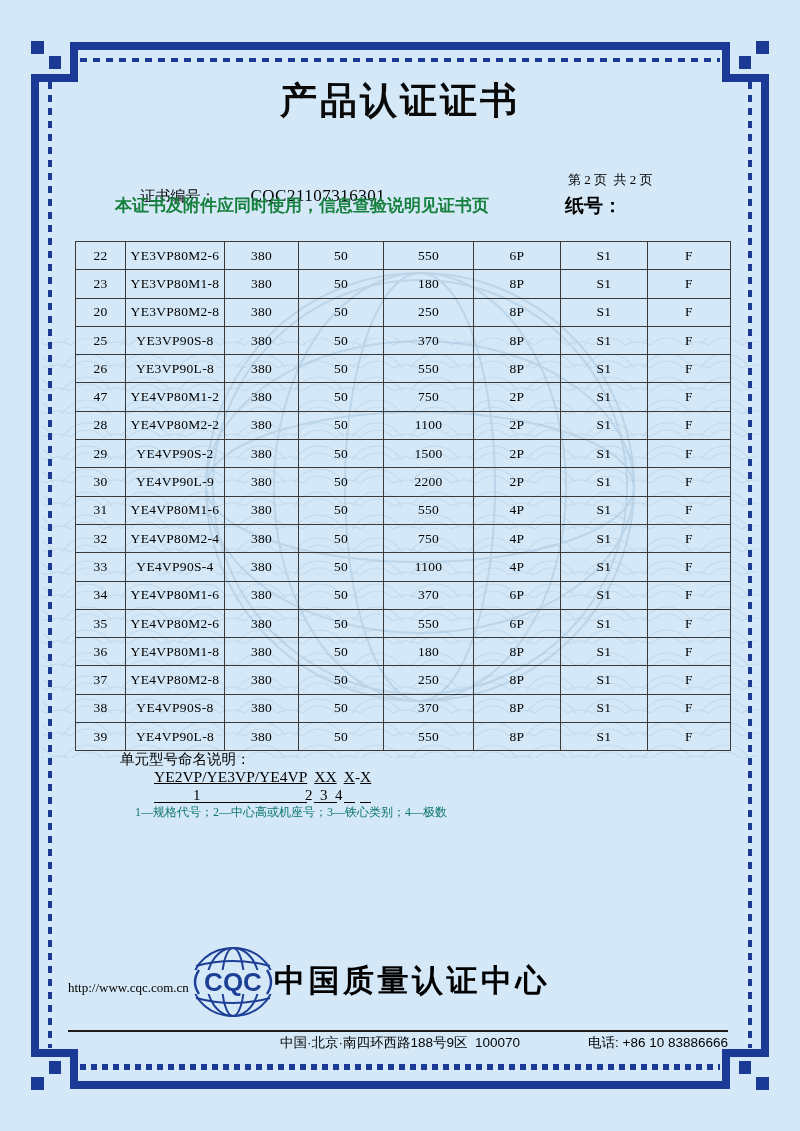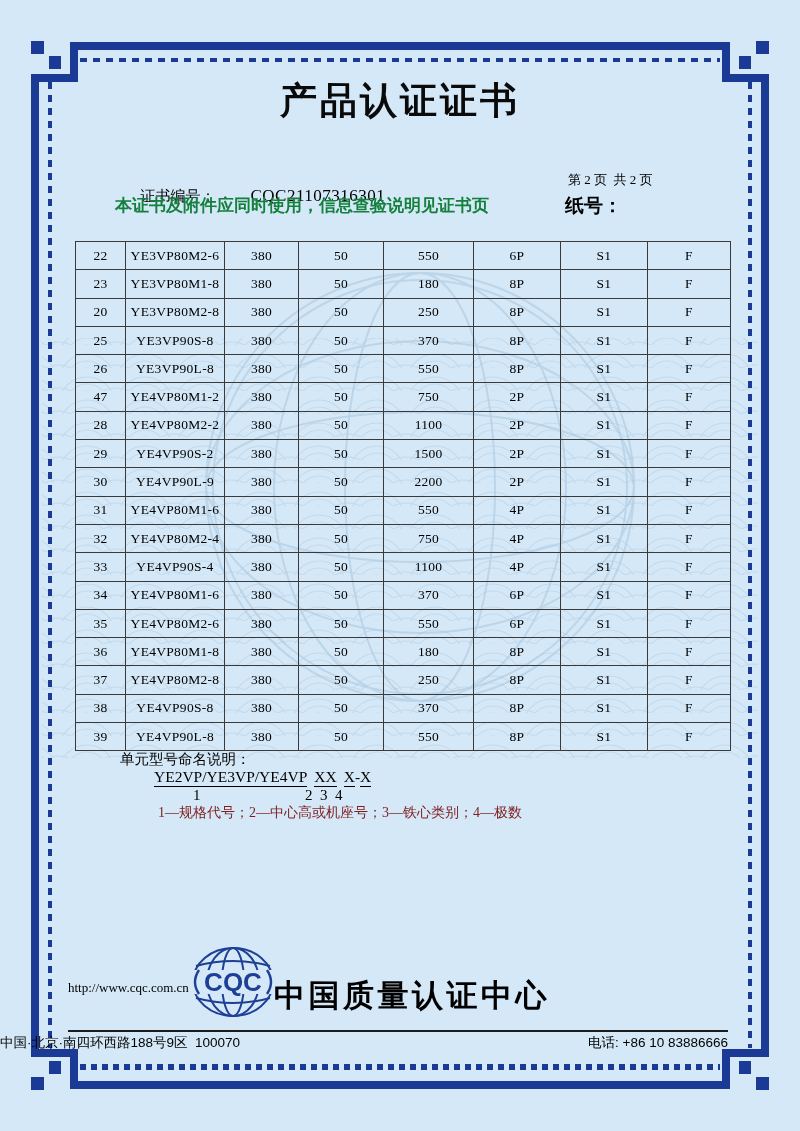--- a/index.html
+++ b/index.html
@@ -72,44 +72,46 @@
     font-size: 13.5px;
     color: #000;
     letter-spacing: 0.3px;
     overflow: hidden;
   }
 
   .naming-heading { left: 120px; top: 750px; font-size: 14.5px; color: #000; }
   .formula-line { left: 154px; top: 768px; font-size: 15.5px; color: #000; white-space: pre; }
   .formula-line .u {
     border-bottom: 1.2px solid #000;
-    padding-bottom: 1px;
+    padding-bottom: 17px;
+    text-decoration: underline;
   }
   .formula-line .gap { display: inline-block; width: 7px; }
   .numbers-line { top: 787px; left: 0; width: 800px; height: 16px; font-size: 15px; color: #000; }
   .numbers-line span { position: absolute; white-space: pre; }
   .num-1 { left: 193px; }
   .num-234 { left: 305px; }
-  .naming-legend { left: 158px; top: 804px; font-size: 14px; color: #7f1d1d; }
+  .naming-legend { left: 135px; top: 804px; font-size: 12px; color: #0f766e; }
 
   .issuer-name {
     left: 274px; top: 960px;
     font-family: "Liberation Sans", "DejaVu Sans", sans-serif;
     font-size: 31px; font-weight: 600;
-    letter-spacing: 3.5px; color: #000; margin-top: 15px;
+    letter-spacing: 3.5px; color: #000;
   }
   .cqc-logo { position: absolute; left: 189px; top: 944px; }
 
   .footer-website {
     left: 68px; top: 980px;
     font-family: Liberation Serif, serif;
     font-size: 13px; color: #000;
   }
   .footer-address {
     left: 0; right: 0; top: 1034px;
+    text-align: center;
     font-family: "Liberation Sans", "DejaVu Sans", sans-serif;
     font-size: 13.5px; color: #000; white-space: pre;
   }
   .footer-phone {
     right: 72px; top: 1034px;
     font-family: "Liberation Sans", "DejaVu Sans", sans-serif;
     font-size: 13.5px; color: #000;
   }
 </style>
 </head>

